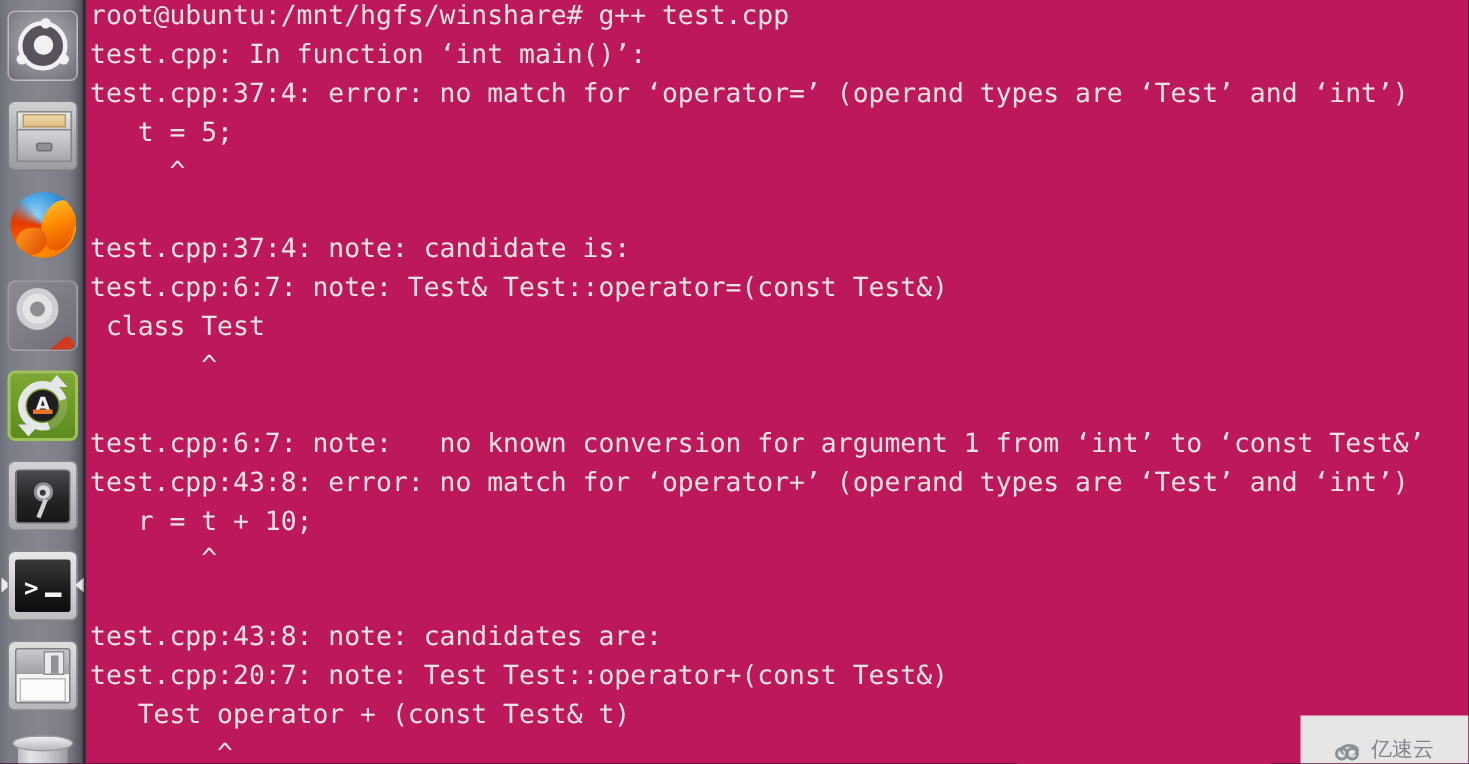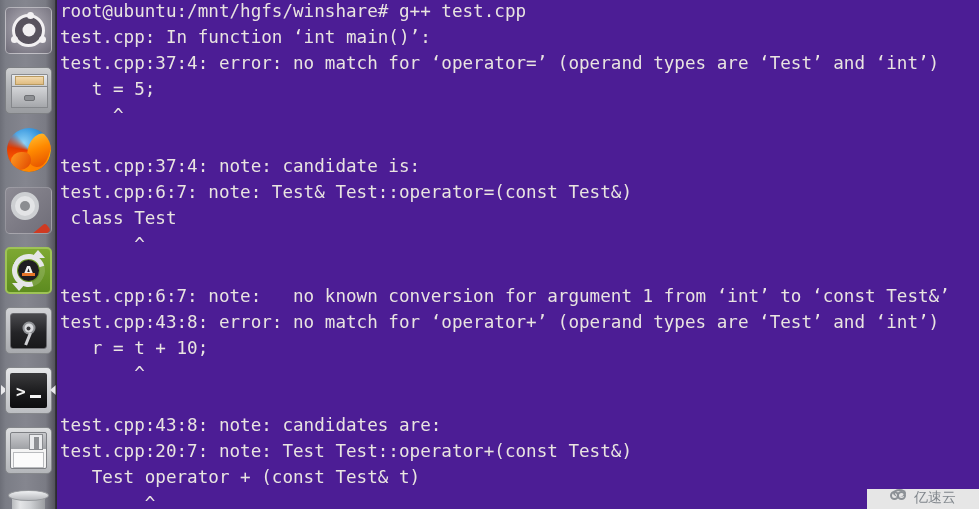--- a/index.html
+++ b/index.html
@@ -237,40 +237,40 @@
   }
   .tr-lid{
     position:absolute;left:3px;top:3px;width:41px;height:11px;border-radius:50%;
     background:linear-gradient(to bottom,#f0f1f3,#b7b9bd);
     border:1px solid #96989c;
   }
 
   
   #terminal{
     position:absolute; left:57px; top:0; right:0; bottom:0;
-    background:#4c1d95;
+    background:#be185d;
     overflow:hidden;
     z-index:1;
   }
   #termtext{
     position:absolute; left:3px; top:-1px;
     font-family:"DejaVu Sans Mono", monospace;
     font-size:17.6px;
     line-height:25.9px;
     color:#E9E4E1;
     white-space:pre;
     letter-spacing:0px;
   }
   .line{ display:block; height:25.9px; }
 
   
   #watermark{
-    position:absolute; right:0; bottom:0; width:112px; height:20px;
+    position:absolute; right:0; bottom:0; width:112px; height:32px;
     background:#e6e6e6;
-    display:flex; align-items:flex-start; justify-content:center; gap:4px;
+    display:flex; align-items:flex-end; justify-content:center; gap:4px;
     z-index:20;
   }
   #watermark .wm-cloud{
     width:20px;height:13px;position:relative;
   }
   #watermark .wm-cloud span{
     position:absolute;border:2px solid #8c9196;border-radius:50%;
   }
   .wc1{ left:0;  top:2px; width:9px;  height:9px; }
   .wc2{ left:7px;top:2px; width:9px;  height:9px; }

